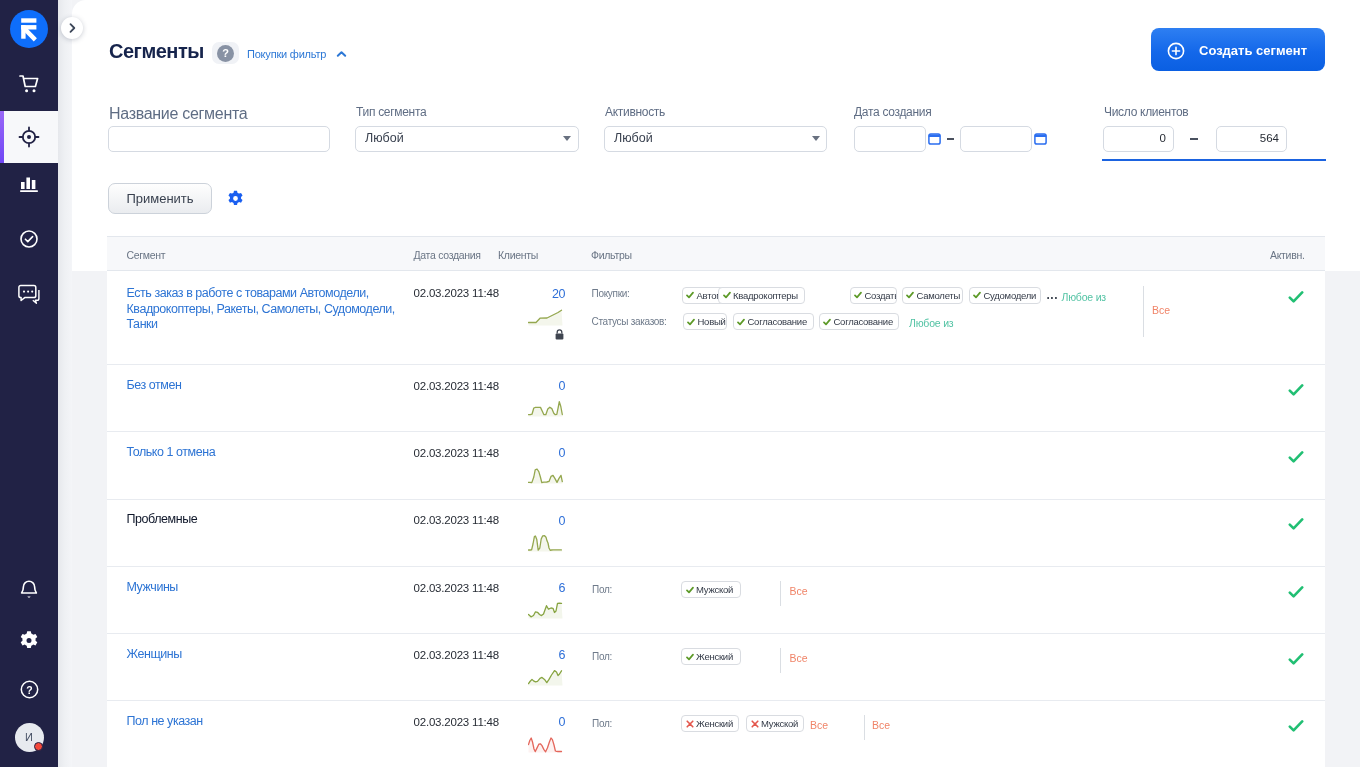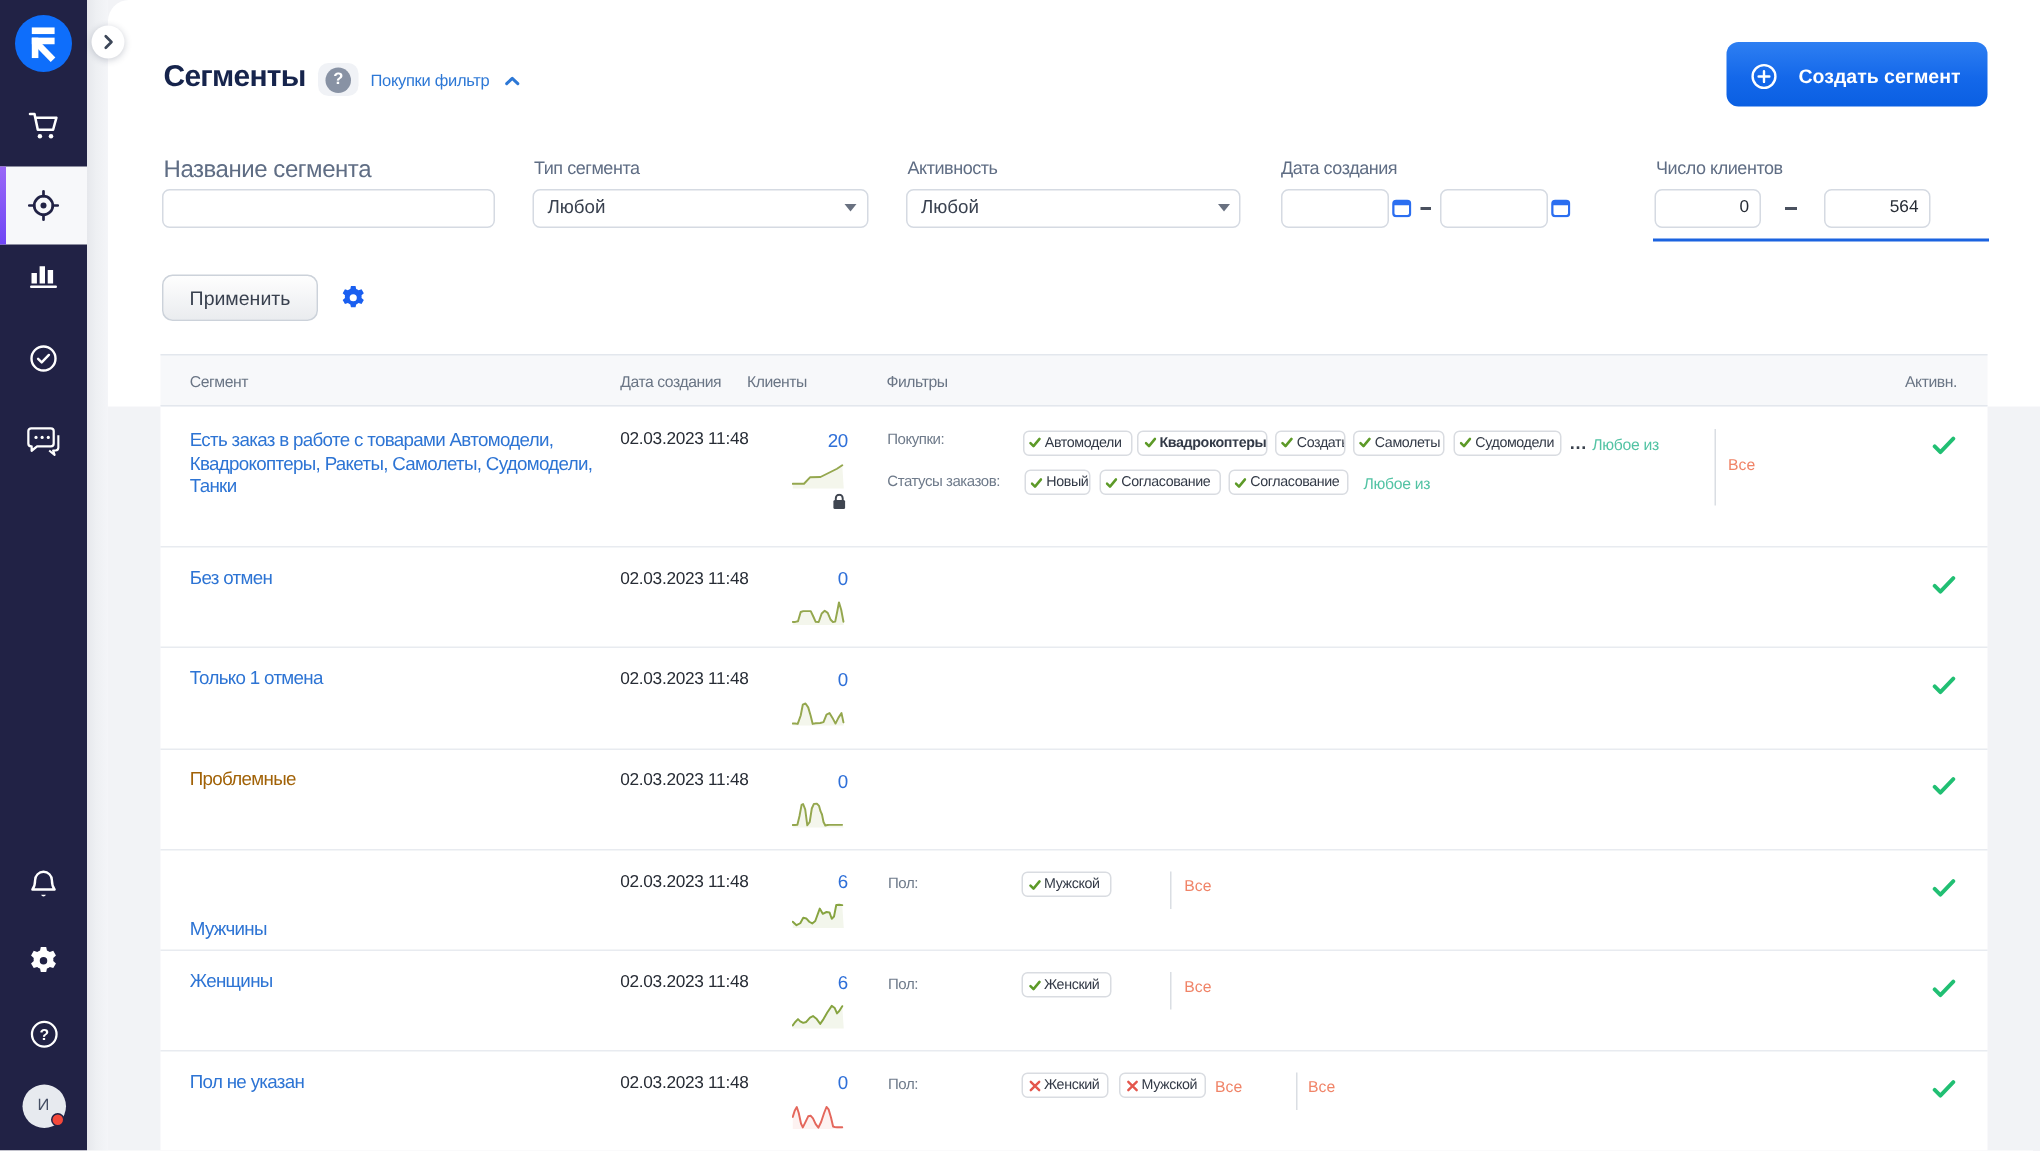--- a/index.html
+++ b/index.html
@@ -177,21 +177,21 @@
 <path d="M2.2 4.4 v-1.3 a2.3 2.3 0 0 1 4.6 0 v1.3" stroke="#3f4550" stroke-width="1.3" fill="none"></path>
 </svg>
     </div>
 <div class="abs" style="left:591.5px;top:288px;font-size:10px;letter-spacing:-0.3px;color:#6e7a8a;">Покупки:</div>
 <div class="abs" style="left:681.5px;top:286.5px;width:73px;height:17px;background:#fff;border:1px solid #d9dce1;border-radius:4px;font-size:9.5px;letter-spacing:-0.25px;color:#333a47;display:flex;align-items:center;padding:0 2px 0 3.5px;white-space:nowrap;overflow:hidden;">
       <svg style="flex:none" width="8" height="8" viewBox="0 0 8 8" fill="none" stroke="#5d9a28" stroke-width="1.7" stroke-linecap="round" stroke-linejoin="round">
         <path d="M1 4.4 L3 6.4 L7 1.6"></path>
       </svg>
       <span style="margin-left:2.5px;">Автомодели</span>
     </div>
-<div class="abs" style="left:758px;top:286.5px;width:86.5px;height:17px;background:#fff;border:1px solid #d9dce1;border-radius:4px;font-size:9.5px;letter-spacing:-0.25px;color:#333a47;display:flex;align-items:center;padding:0 2px 0 3.5px;white-space:nowrap;overflow:hidden;font-weight:bold;">
+<div class="abs" style="left:718px;top:286.5px;width:86.5px;height:17px;background:#fff;border:1px solid #d9dce1;border-radius:4px;font-size:9.5px;letter-spacing:-0.25px;color:#333a47;display:flex;align-items:center;padding:0 2px 0 3.5px;white-space:nowrap;overflow:hidden;">
       <svg style="flex:none" width="8" height="8" viewBox="0 0 8 8" fill="none" stroke="#5d9a28" stroke-width="1.7" stroke-linecap="round" stroke-linejoin="round">
         <path d="M1 4.4 L3 6.4 L7 1.6"></path>
       </svg>
       <span style="margin-left:2.5px;">Квадрокоптеры</span>
     </div>
 <div class="abs" style="left:849.5px;top:286.5px;width:47px;height:17px;background:#fff;border:1px solid #d9dce1;border-radius:4px;font-size:9.5px;letter-spacing:-0.25px;color:#333a47;display:flex;align-items:center;padding:0 2px 0 3.5px;white-space:nowrap;overflow:hidden;">
       <svg style="flex:none" width="8" height="8" viewBox="0 0 8 8" fill="none" stroke="#5d9a28" stroke-width="1.7" stroke-linecap="round" stroke-linejoin="round">
         <path d="M1 4.4 L3 6.4 L7 1.6"></path>
       </svg>
       <span style="margin-left:2.5px;">Создать</span>
@@ -258,35 +258,35 @@
       <svg width="36" height="17" viewBox="0 0 36 17">
         <path d="M0.5 15.3 L2 15.3 L3.8 15.6 L5.8 10 L7.2 2.8 L9 2 L10.8 4.6 L12.4 10 L13.8 15.6 L15.8 15.2 L18.8 15 L21 14.4 L23 9.4 L25 8.4 L27 11.6 L29 15.4 L31 11.4 L33 8.4 L34.3 14.6 L34.5 16.6 L0.5 16.6 Z" fill="#f4f6ec" stroke="none"></path>
         <path d="M0.5 15.3 L2 15.3 L3.8 15.6 L5.8 10 L7.2 2.8 L9 2 L10.8 4.6 L12.4 10 L13.8 15.6 L15.8 15.2 L18.8 15 L21 14.4 L23 9.4 L25 8.4 L27 11.6 L29 15.4 L31 11.4 L33 8.4 L34.3 14.6" fill="none" stroke="#94a74e" stroke-width="1.3" stroke-linejoin="round" stroke-linecap="round"></path>
       </svg>
     </div>
 <div class="abs" style="left:1288px;top:449.5px;">
       <svg width="16" height="14" viewBox="0 0 16 14" fill="none" stroke="#21bf73" stroke-width="2.6" stroke-linecap="round" stroke-linejoin="round">
 <path d="M1.8 7.6 L5.6 11.4 L14.2 2.4"></path>
       </svg>
     </div>
-<div class="abs" style="left:126.5px;top:512.0px;font-size:12.5px;letter-spacing:-0.45px;line-height:15.5px;color:#a16207;">Проблемные</div>
+<div class="abs" style="left:126.5px;top:512.0px;font-size:12.5px;letter-spacing:-0.45px;line-height:15.5px;color:#0f172a;">Проблемные</div>
 <div class="abs" style="left:413.5px;top:514.0px;font-size:11.5px;letter-spacing:-0.2px;color:#272c35;">02.03.2023 11:48</div>
 <div class="abs" style="left:520px;top:513.5px;width:45px;text-align:right;font-size:12.5px;letter-spacing:-0.4px;color:#2e6fd8;">0</div>
 <div class="abs" style="left:528px;top:534.5px;">
       <svg width="36" height="17" viewBox="0 0 36 17">
         <path d="M0.5 15 L2 15 L3.6 14.8 L5 9 L6.4 1.6 L7.4 1 L8.8 4.6 L10.2 15.2 L11.8 13 L13.2 4 L14.6 0.9 L16.6 0.7 L18 2.2 L19 5.8 L20 8 L21 13 L22.2 15.3 L23.6 15 L25 14.9 L33.4 14.9 L34.5 16.6 L0.5 16.6 Z" fill="#f4f6ec" stroke="none"></path>
         <path d="M0.5 15 L2 15 L3.6 14.8 L5 9 L6.4 1.6 L7.4 1 L8.8 4.6 L10.2 15.2 L11.8 13 L13.2 4 L14.6 0.9 L16.6 0.7 L18 2.2 L19 5.8 L20 8 L21 13 L22.2 15.3 L23.6 15 L25 14.9 L33.4 14.9" fill="none" stroke="#94a74e" stroke-width="1.3" stroke-linejoin="round" stroke-linecap="round"></path>
       </svg>
     </div>
 <div class="abs" style="left:1288px;top:517.0px;">
       <svg width="16" height="14" viewBox="0 0 16 14" fill="none" stroke="#21bf73" stroke-width="2.6" stroke-linecap="round" stroke-linejoin="round">
 <path d="M1.8 7.6 L5.6 11.4 L14.2 2.4"></path>
       </svg>
     </div>
-<div class="abs" style="left:126.5px;top:579.5px;font-size:12.5px;letter-spacing:-0.45px;line-height:15.5px;color:#2d74d4;margin-top:32px;">Мужчины</div>
+<div class="abs" style="left:126.5px;top:579.5px;font-size:12.5px;letter-spacing:-0.45px;line-height:15.5px;color:#2d74d4;">Мужчины</div>
 <div class="abs" style="left:413.5px;top:581.5px;font-size:11.5px;letter-spacing:-0.2px;color:#272c35;">02.03.2023 11:48</div>
 <div class="abs" style="left:520px;top:581px;width:45px;text-align:right;font-size:12.5px;letter-spacing:-0.4px;color:#2e6fd8;">6</div>
 <div class="abs" style="left:528px;top:602px;">
       <svg width="36" height="17" viewBox="0 0 36 17">
         <path d="M0.5 12.5 L3 14.8 L5.5 13.5 L7.5 9.8 L9.5 10.3 L11.5 12.5 L13.5 13.6 L15.5 12 L18.5 3.7 L20.5 7.2 L23 6 L25 6.3 L26.5 10.5 L28 9 L29.5 1.3 L31.5 1.2 L33.5 1.4 L34.5 16.6 L0.5 16.6 Z" fill="#f3f6ec" stroke="none"></path>
         <path d="M0.5 12.5 L3 14.8 L5.5 13.5 L7.5 9.8 L9.5 10.3 L11.5 12.5 L13.5 13.6 L15.5 12 L18.5 3.7 L20.5 7.2 L23 6 L25 6.3 L26.5 10.5 L28 9 L29.5 1.3 L31.5 1.2 L33.5 1.4" fill="none" stroke="#87a441" stroke-width="1.3" stroke-linejoin="round" stroke-linecap="round"></path>
       </svg>
     </div>
 <div class="abs" style="left:592px;top:583.5px;font-size:10px;letter-spacing:-0.3px;color:#6e7a8a;">Пол:</div>
 <div class="abs" style="left:681px;top:581px;width:60px;height:17px;background:#fff;border:1px solid #d9dce1;border-radius:4px;font-size:9.5px;letter-spacing:-0.25px;color:#333a47;display:flex;align-items:center;padding:0 2px 0 3.5px;white-space:nowrap;overflow:hidden;">

